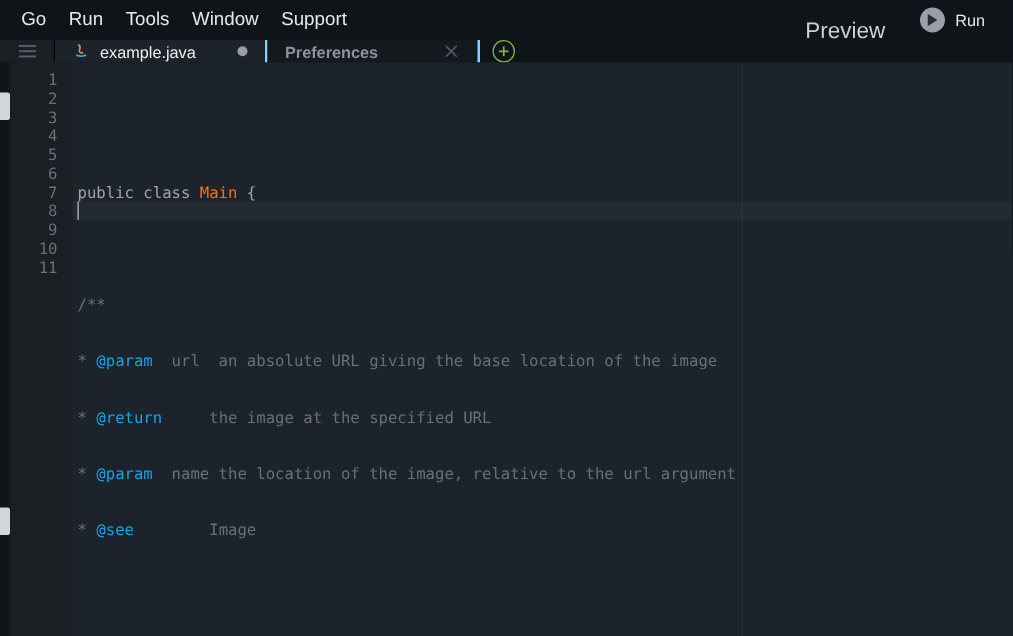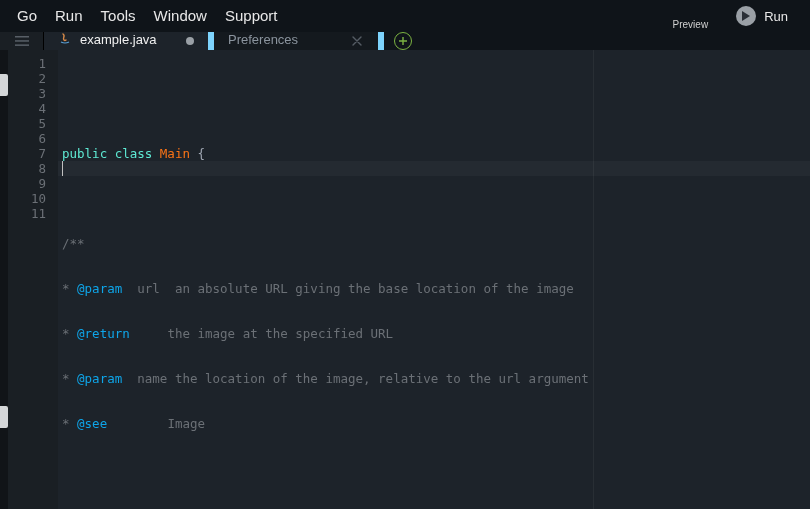--- a/index.html
+++ b/index.html
@@ -2,56 +2,56 @@
 <html><head>
 <meta charset="utf-8">
 <style>
   * { margin: 0; padding: 0; box-sizing: border-box; }
   html, body { width: 810px; height: 509px; overflow: hidden; background: #0f1419; font-family: -apple-system, BlinkMacSystemFont, "Segoe UI", Arial, sans-serif; color: #d4d4d4; }
   .root { display: flex; flex-direction: column; width: 100%; height: 100%; }
 
   .menubar { display: flex; align-items: center; height: 32px; background: #0f1419; padding: 0 8px; }
   .menu-item { color: #e8e8e8; font-size: 15px; padding: 0 9px; cursor: pointer; line-height: 32px; }
   .menubar-spacer { flex: 1; }
-  .preview-lbl { color: #d0d0d0; font-size: 10px; padding: 0 14px; margin-top: 16px; }
+  .preview-lbl { color: #d0d0d0; font-size: 18px; padding: 0 14px; margin-top: 16px; }
   .run-btn { display: flex; align-items: center; gap: 8px; padding: 0 14px; cursor: pointer; }
   .run-circle { width: 20px; height: 20px; border-radius: 50%; background: #9aa0a6; display: flex; align-items: center; justify-content: center; }
   .run-circle svg { width: 8px; height: 10px; }
   .run-text { color: #e8e8e8; font-size: 13px; }
 
   .tabrow { display: flex; align-items: stretch; height: 38px; background: #0f1419; }
   .gutter-handle { width: 44px; display: flex; align-items: center; justify-content: center; background: #1a1f24; border-right: 1px solid #000; cursor: pointer; }
   .gutter-handle svg { width: 14px; height: 12px; opacity: .55; }
-  .tab { display: flex; padding: 0 14px; gap: 8px; position: relative; min-width: 170px; border-right: 6px solid #7dd3fc; }
+  .tab { display: flex; align-items: center; padding: 0 14px; gap: 8px; position: relative; min-width: 170px; border-right: 2px solid #7dd3fc; }
   .tab-active { background: #1d232a; }
   .tab-inactive { background: #14191e; }
   .tab-icon { width: 14px; height: 14px; display: flex; align-items: center; justify-content: center; }
   .tab-title { font-size: 13px; }
   .tab-active .tab-title { color: #f0f0f0; }
-  .tab-inactive .tab-title { color: #8b949e; }
+  .tab-inactive .tab-title { color: #8b949e; font-weight: bold; }
   .tab-trail { margin-left: auto; display: flex; align-items: center; }
   .mod-dot { width: 8px; height: 8px; border-radius: 50%; background: #9aa0a6; }
   .close-x { width: 14px; height: 14px; opacity: .55; cursor: pointer; }
   .tab-add { display: flex; align-items: center; padding: 0 10px; }
   .add-circle { width: 18px; height: 18px; border: 1.5px solid #7cb342; border-radius: 50%; display: flex; align-items: center; justify-content: center; cursor: pointer; }
   .add-circle svg { width: 8px; height: 8px; }
 
   .editor-area { position: relative; flex: 1; display: flex; background: #1d232a; }
   .thin-strip { width: 8px; background: #111418; position: relative; }
   .side-marker { position: absolute; left: 0; width: 8px; height: 22px; background: #d4d6d8; border-radius: 0 2px 2px 0; }
   .marker1 { top: 24px; }
   .marker2 { top: 356px; }
   .gutter { width: 50px; background: #1a1f24; padding-top: 6px; text-align: right; padding-right: 12px; font-family: "SF Mono","Consolas","Menlo",monospace; font-size: 12.5px; line-height: 15px; color: #6b7076; user-select: none; }
   .code-pane { flex: 1; position: relative; font-family: "SF Mono","Consolas","Menlo",monospace; font-size: 12.5px; line-height: 15px; padding-top: 6px; padding-left: 4px; white-space: pre; }
   .code-line { height: 15px; }
   .hl-line { position: absolute; left: 0; right: 0; height: 15px; background: rgba(255,255,255,0.035); }
   .ruler { position: absolute; top: 0; bottom: 0; left: 535px; width: 1px; background: rgba(255,255,255,0.05); }
   .cursor { position: absolute; width: 1px; height: 15px; background: #c0c0c0; }
 
-  .tok-kw { color: #5eead4; }
+  .tok-kw { color: #a3a3a3; }
   .tok-plain { color: #a0a7b3; }
   .tok-class { color: #f97316; }
   .tok-comment { color: #6b7076; }
   .tok-tag { color: #0ea5e9; font-style: normal; }
 </style>
 </head>
 <body>
 
 <div class="root">
 

